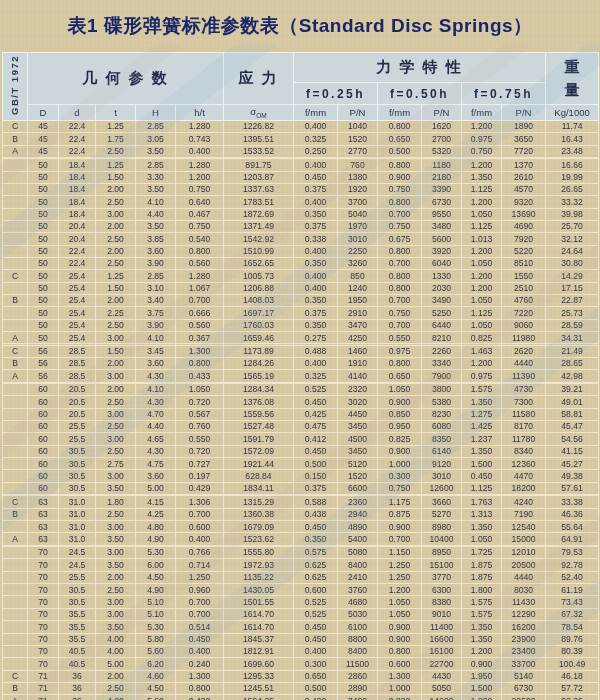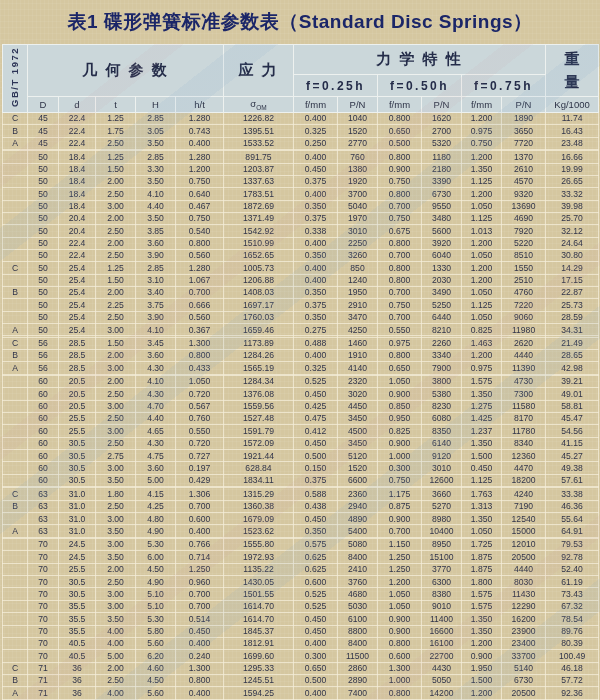--- a/index.html
+++ b/index.html
@@ -9,21 +9,21 @@
     background:#d5c7a0;
     position:relative;
   }
   .page-texture{
     position:absolute; inset:0; pointer-events:none;
     background:
       repeating-linear-gradient(90deg, rgba(255,255,255,0.06) 0 1px, transparent 1px 4px),
       repeating-linear-gradient(0deg, rgba(255,255,255,0.05) 0 1px, transparent 1px 6px);
   }
   .title-bar{
-    height:44px; display:flex; align-items:center; justify-content:center;
+    height:52px; display:flex; align-items:center; justify-content:center;
     font-weight:bold; font-size:19px; color:#1b2668; letter-spacing:0.5px;
     position:relative; z-index:2;
   }
   table{
     width:596px; height:656px; margin:0 2px;
     border-collapse:collapse; table-layout:fixed;
     position:relative; z-index:1;
   }
   thead th{
     background:#cbd7da; border:1px solid #edf1ef;

